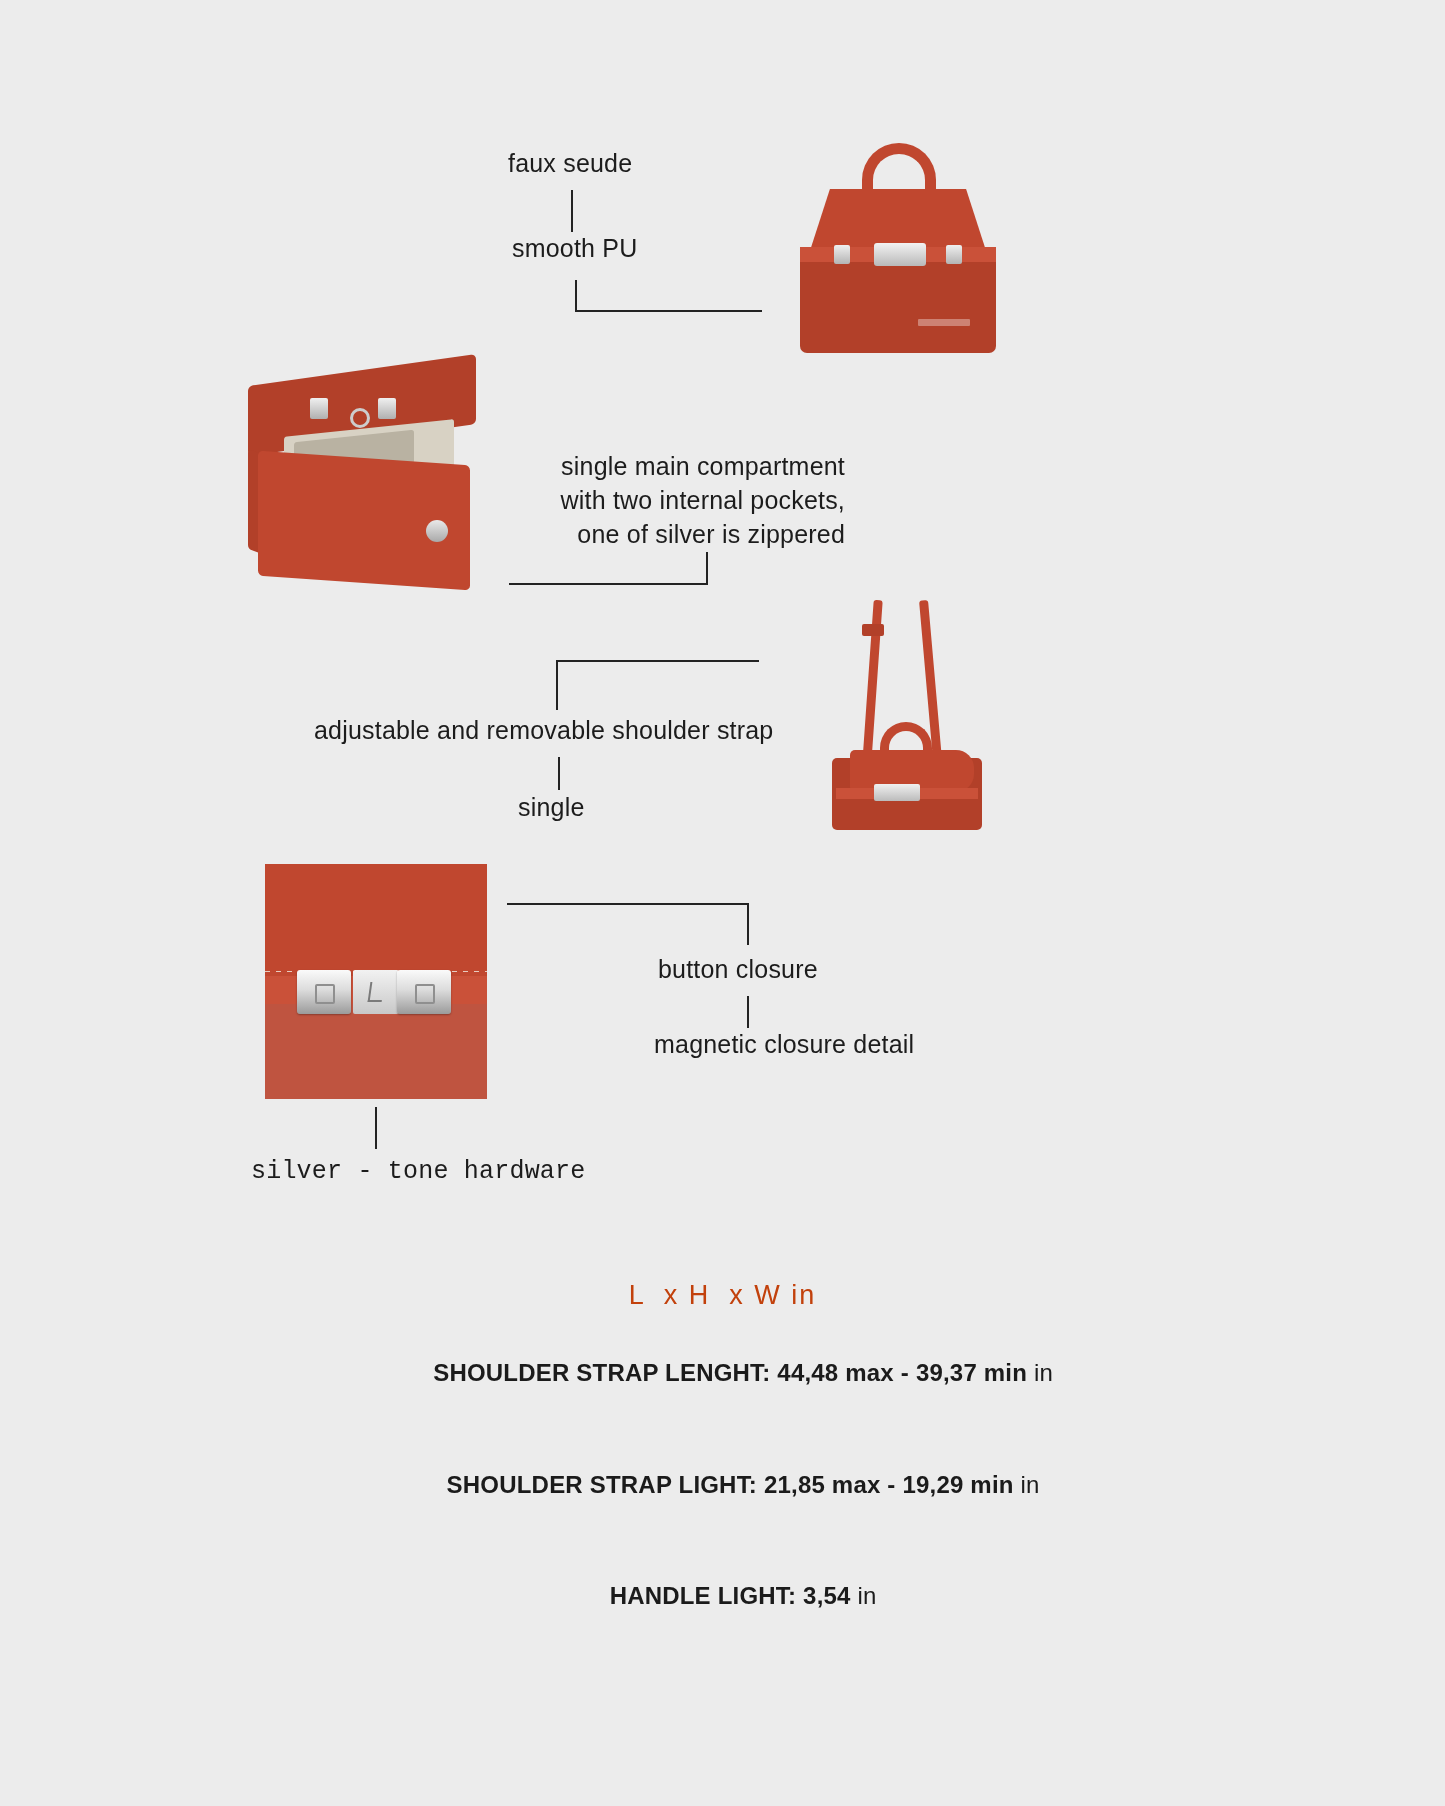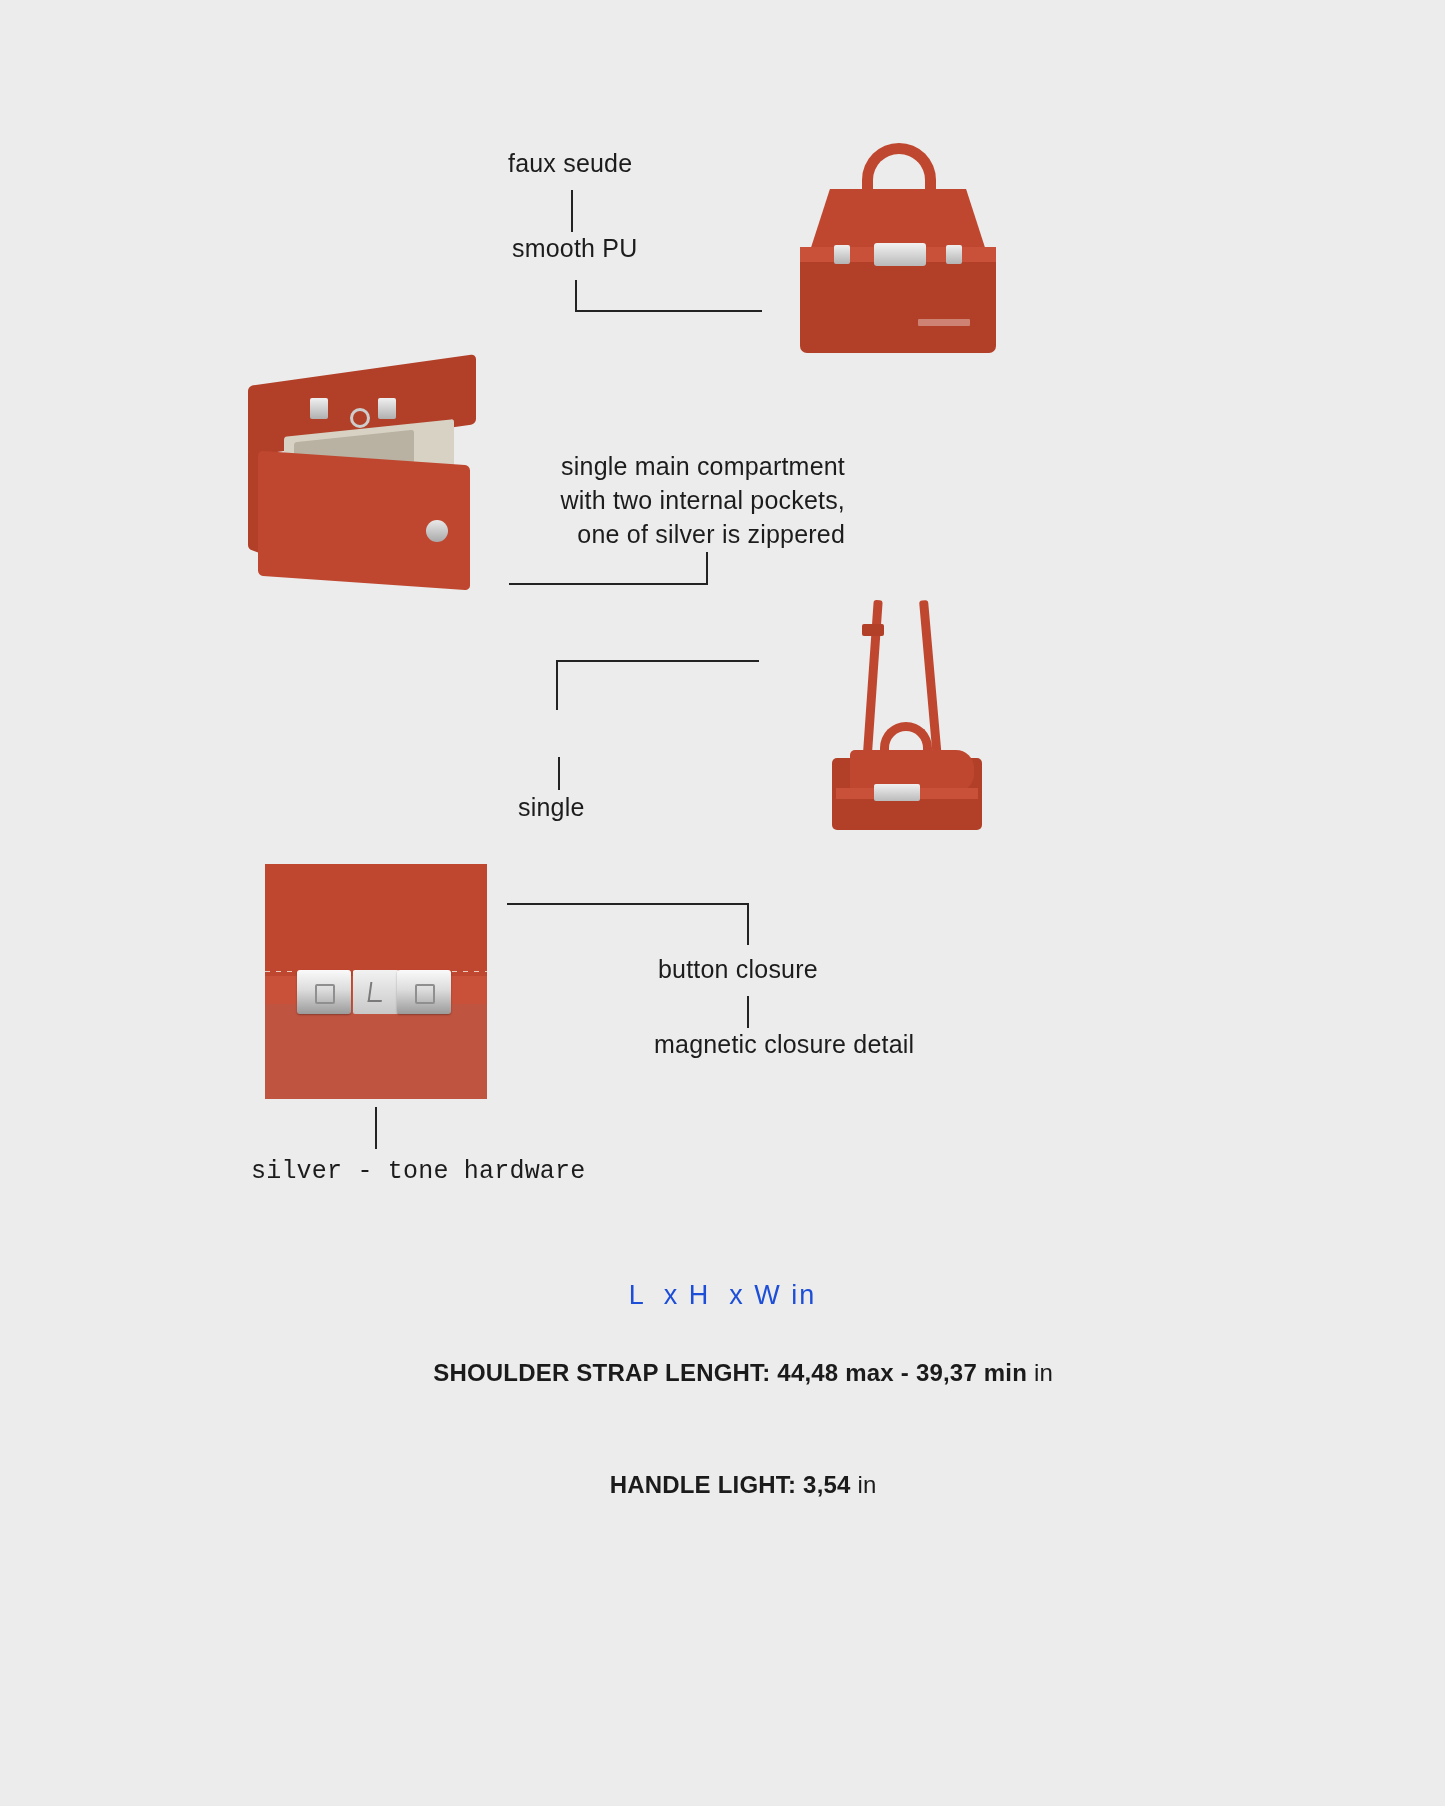--- a/index.html
+++ b/index.html
@@ -209,21 +209,21 @@
     transform: skewX(-8deg);
   }
 
   
   .dims {
     position: absolute;
     left: 0; width: 1445px;
     text-align: center;
   }
   .dims .row { line-height: 1.55; white-space: pre-wrap; }
-  .dims .r0 { font-size: 27px; font-weight: 400; letter-spacing: 2px; color: #1d4ed8; }
+  .dims .r0 { font-size: 27px; font-weight: 400; letter-spacing: 2px; color: #c2410c; }
   .dims .r1 { font-size: 30px; letter-spacing: .5px; }
   .dims .r2 { font-size: 24px; letter-spacing: .2px; }
   .dims b { font-weight: 700; }
   .dims .lt { font-weight: 400; }
 </style>
 </head>
 <body>
 
 <div class="stage" style="--leather:#c0472f; --leather-d:#b24029; --leather-l:#ca5139; --leather-s:#bf5440;">
 
@@ -264,20 +264,21 @@
   <div class="label multiline" style="left:540px; top:450px; width:305px;">single main compartment
 with two internal pockets,
 one of silver is zippered</div>
 
   <div class="line-v" style="left:706px; top:552px; height:33px;"></div>
   <div class="line-h" style="left:509px; top:583px; width:199px;"></div>
 
   <div class="line-h" style="left:556px; top:660px; width:203px;"></div>
   <div class="line-v" style="left:556px; top:660px; height:50px;"></div>
 
+  <div class="label" style="left:314px; top:714px;">adjustable and removable shoulder strap</div>
 
   <div class="line-v" style="left:558px; top:757px; height:33px;"></div>
 
   <div class="label" style="left:518px; top:791px;">single</div>
 
   <div class="photo bag-strap" style="left:822px; top:600px;">
     <div class="strapA"></div>
     <div class="strapB"></div>
     <div class="slider"></div>
     <div class="minihandle"></div>
@@ -312,17 +313,20 @@
   <div class="line-v" style="left:375px; top:1107px; height:42px;"></div>
 
   <div class="label" style="left:251px; top:1155px;font-family:Liberation Mono, monospace;">silver - tone hardware</div>
 
   <div class="dims" style="top:1275px;">
     <div class="row r0">L  x H  x W in</div>
     <div class="row r2">
       <b>SHOULDER STRAP LENGHT:</b><span> </span><b>44,48 max</b><span> </span><b>-</b><span> </span><b>39,37 min</b><span class="lt"> </span><span class="lt">in</span>
     </div>
     <div class="row r2">
+      <b>SHOULDER STRAP LIGHT:</b><span> </span><b>21,85 max</b><span> </span><b>-</b><span> </span><b>19,29 min</b><span class="lt"> </span><span class="lt">in</span>
+    </div>
+    <div class="row r2">
       <b>HANDLE LIGHT:</b><span> </span><b>3,54</b><span class="lt"> </span><span class="lt">in</span>
     </div>
   </div>
 
 </div>
 
 </body></html>

